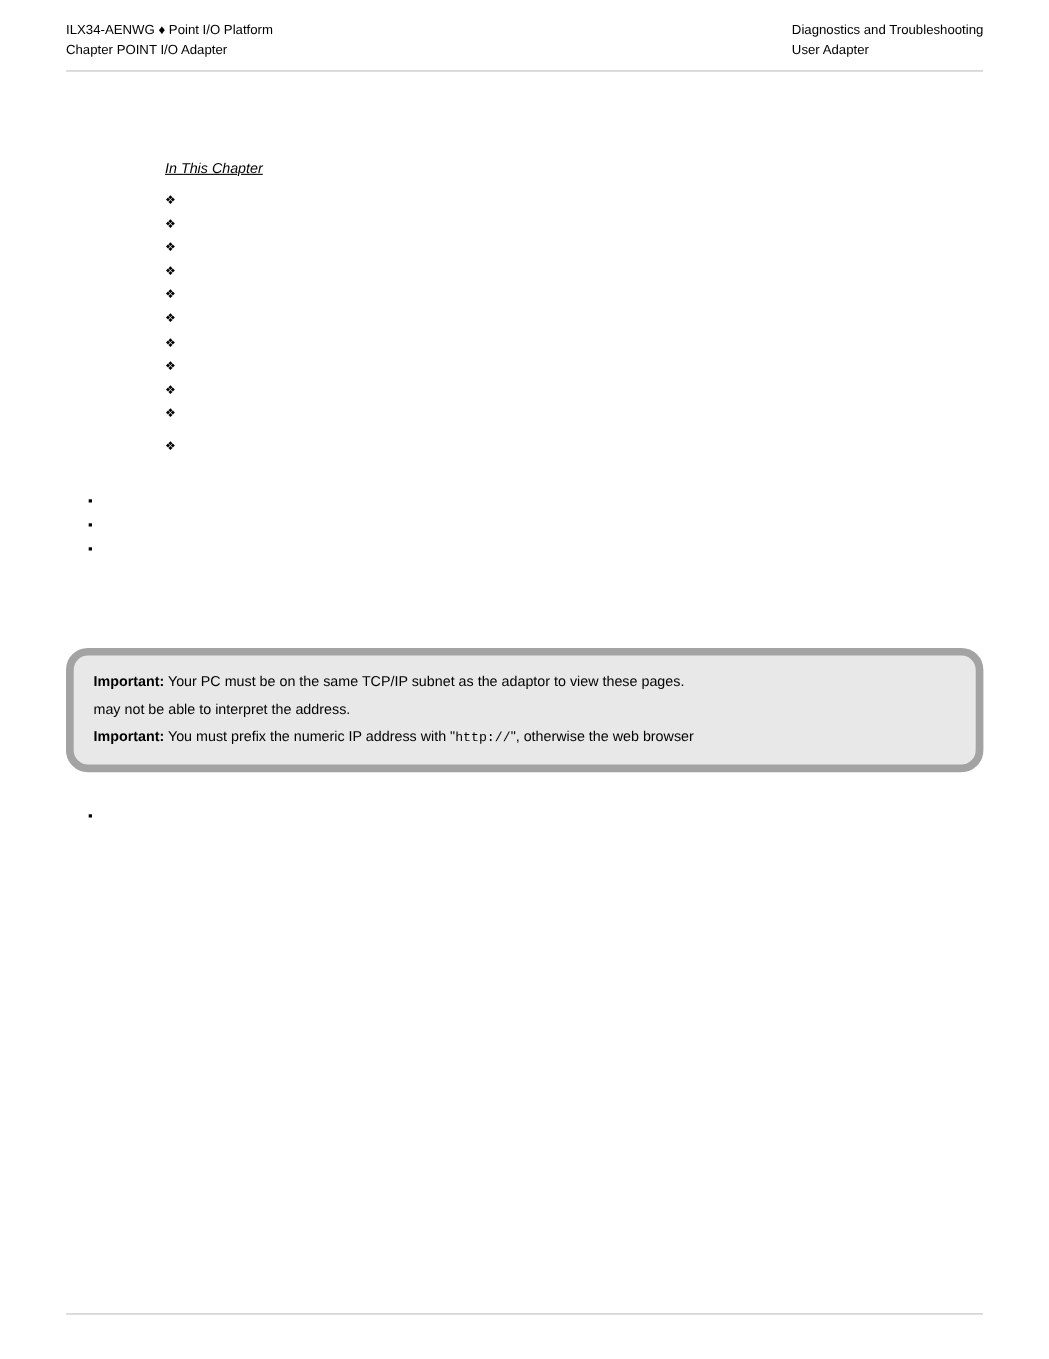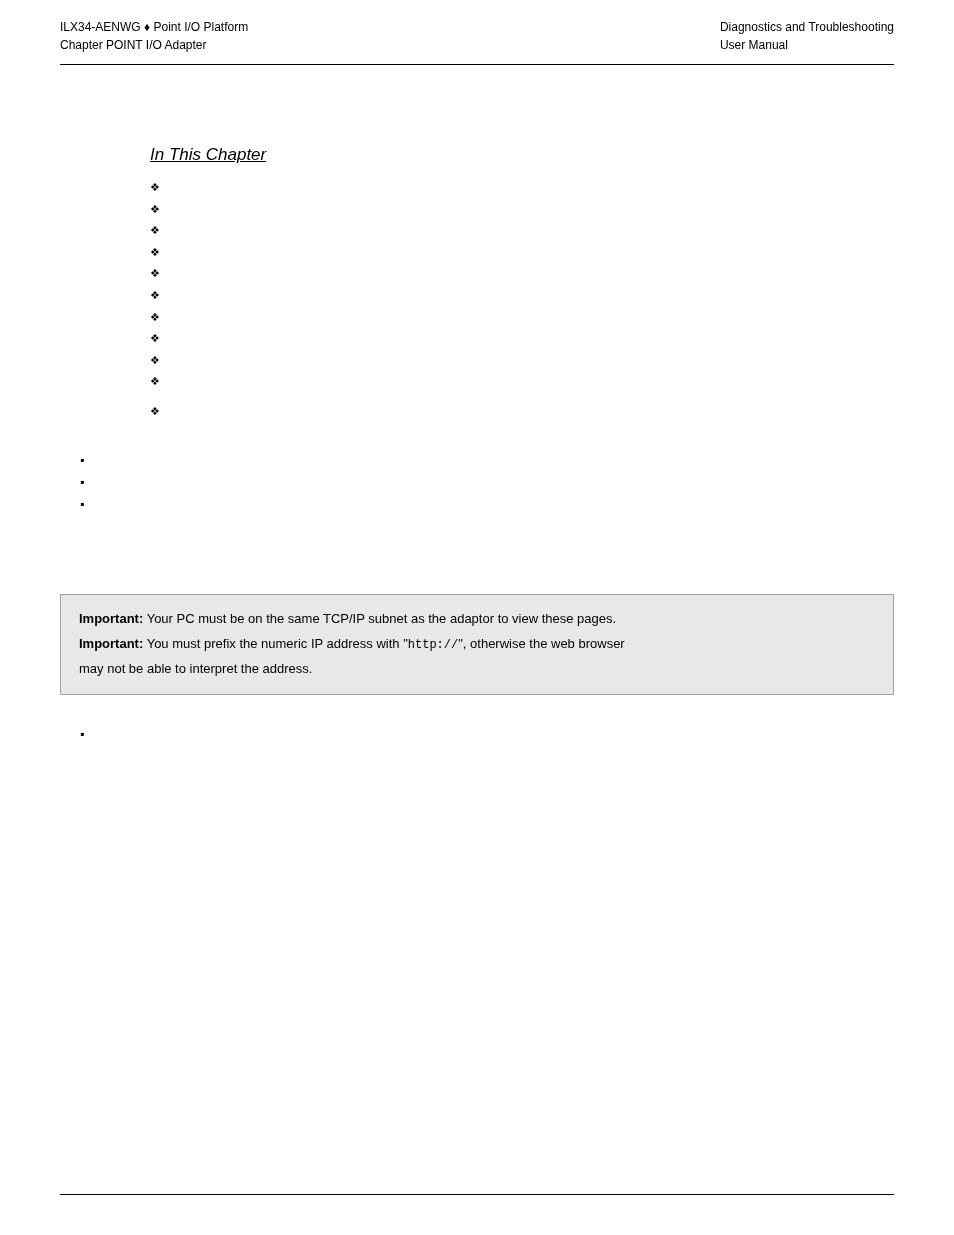--- a/index.html
+++ b/index.html
@@ -1,18 +1,19 @@
 <!DOCTYPE html>
 <html><head>
   <meta charset="utf-8">
   <style>
     * {
       margin: 0;
       padding: 0;
       box-sizing: border-box;
+      border-radius: 20px;
     }
 
     body {
       width: 954px;
       min-height: 1235px;
       background: #ffffff;
       font-family: Arial, sans-serif;
       font-size: 13px;
       color: #000000;
       position: relative;
@@ -50,21 +51,21 @@
 
     
     .in-this-chapter {
       margin-top: 80px;
       margin-left: 150px;
     }
 
     .in-this-chapter-title {
       font-style: italic;
       text-decoration: underline;
-      font-size: 17px;
+      font-size: 13px;
       font-weight: normal;
       margin-bottom: 12px;
     }
 
     .bullet-list {
       list-style: none;
       padding: 0;
       margin: 0;
     }
 
@@ -108,21 +109,21 @@
       content: "▪";
       font-size: 12px;
       margin-right: 10px;
       flex-shrink: 0;
       color: #000;
     }
 
     
     .important-box {
       background: #e8e8e8;
-      border: 1px solid #a3a3a3;
+      border: 7px solid #a3a3a3;
       padding: 14px 18px;
       margin: 80px 60px 30px 60px;
       font-size: 13px;
       line-height: 1.6;
     }
 
     .important-box p {
       margin-bottom: 4px;
     }
 
@@ -180,21 +181,21 @@
 
 <div class="page-container">
 
   <div class="header">
     <div class="header-left">
       <div>ILX34-AENWG ♦ Point I/O Platform</div>
       <div>Chapter POINT I/O Adapter</div>
     </div>
     <div class="header-right">
       <div>Diagnostics and Troubleshooting</div>
-      <div>User Manual</div>
+      <div>User Adapter</div>
     </div>
   </div>
 
   <hr class="header-divider">
 
   <div class="in-this-chapter">
     <div class="in-this-chapter-title">In This Chapter</div>
 
     <ul class="bullet-list">
       <li>
@@ -242,24 +243,24 @@
       </li>
     <li>
         <span></span>
       </li>
   </ul>
 
   <div class="important-box">
     <p>
       <span class="bold">Important:</span><span> Your PC must be on the same TCP/IP subnet as the adaptor to view these pages.</span>
     </p>
+    <p>may not be able to interpret the address.</p>
     <p>
       <span class="bold">Important:</span><span> You must prefix the numeric IP address with "</span><span class="monospace">http://</span><span>", otherwise the web browser</span>
     </p>
-    <p>may not be able to interpret the address.</p>
   </div>
 
   <ul class="bottom-square-list">
     <li>
         <span></span>
       </li>
   </ul>
 
   <hr class="footer-divider">
 

